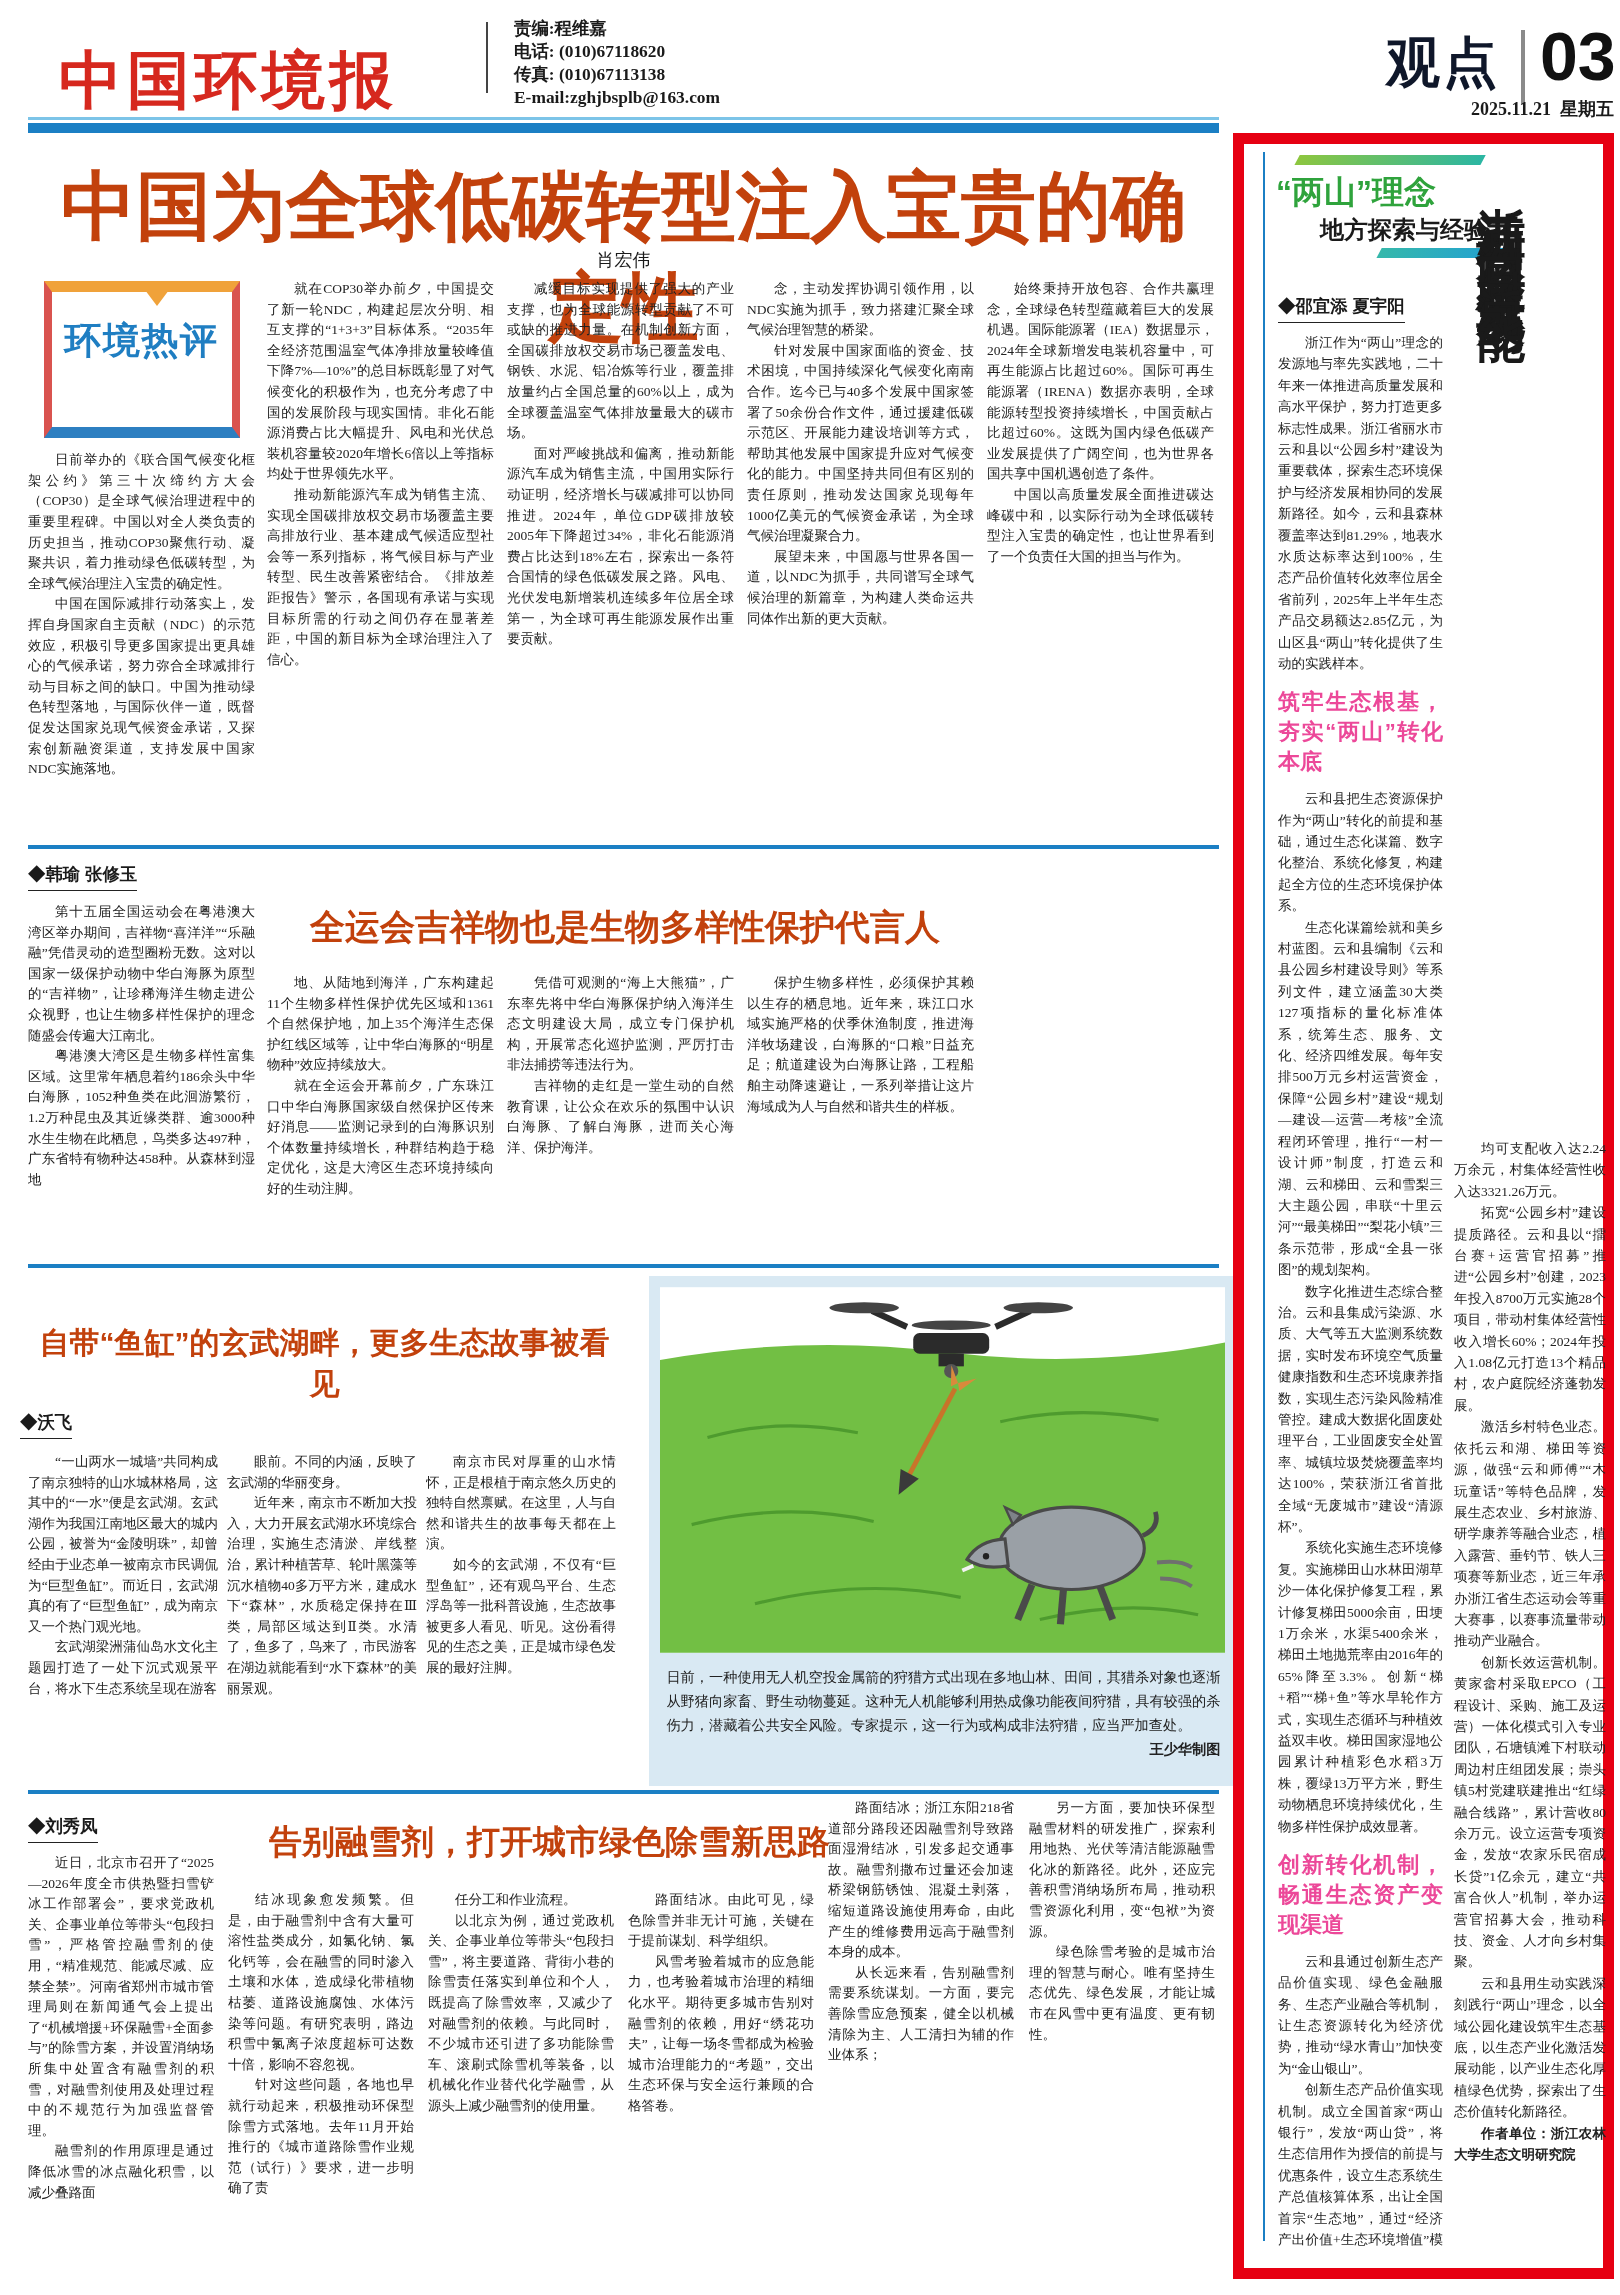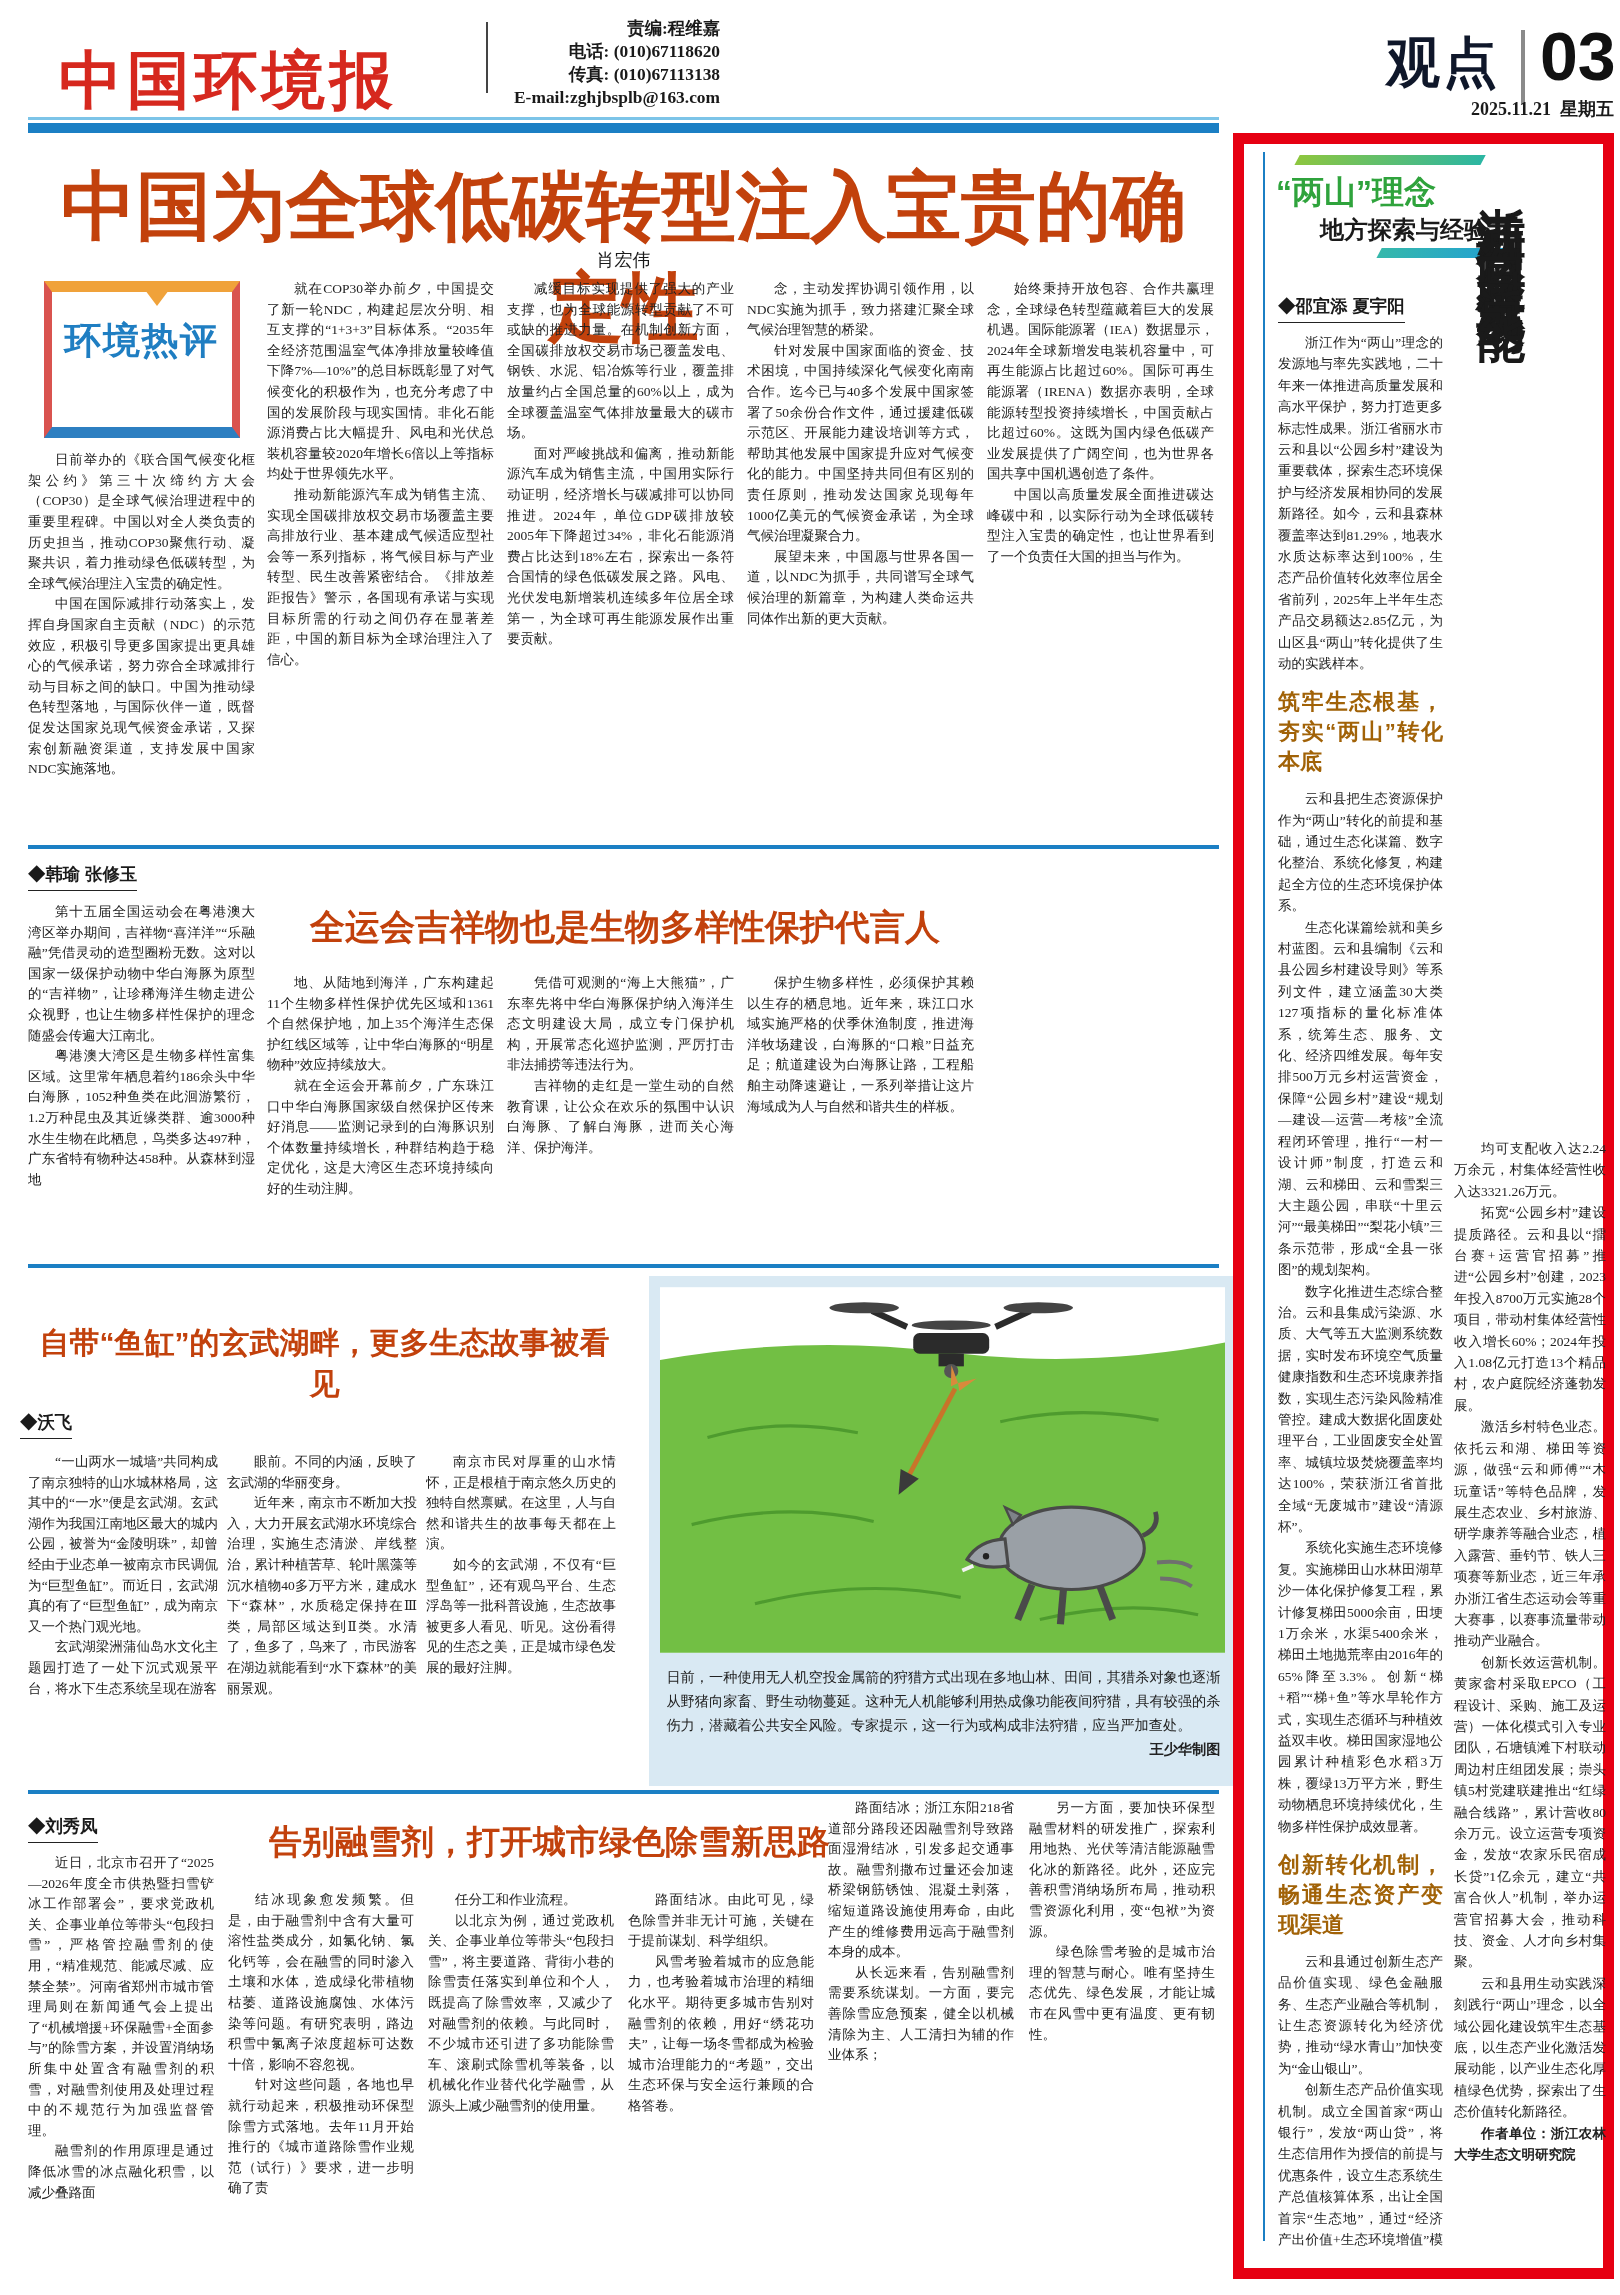--- a/index.html
+++ b/index.html
@@ -1,21 +1,21 @@
 <!DOCTYPE html>
 <html style="font-size:12.7px"><head>
 <meta charset="utf-8">
 <style>
   html,body{margin:0;padding:0;background:#fff;}
   #page{position:relative;width:1621px;height:2295px;background:#fff;overflow:hidden;
         font-family:"Liberation Serif","DejaVu Serif",serif;color:#1a1a1a;}
   .abs{position:absolute;}
   
   .masthead{font-size:63px;font-weight:900;color:#d6281e;letter-spacing:4.7px;font-family:"DejaVu Serif",serif;}
-  .contact{font-size:17.4px;font-weight:bold;line-height:23px;font-family:"Liberation Serif",serif;text-align:right;}
+  .contact{font-size:17.4px;font-weight:bold;line-height:23px;font-family:"Liberation Serif",serif;}
   .hdr-vline{width:1.6px;background:#444;}
   .section-name{font-size:54px;font-weight:900;color:#0f172a;font-family:"DejaVu Serif",serif;letter-spacing:3.2px;}
   .page-no{font-size:68px;font-weight:900;color:#111;font-family:"Liberation Sans",sans-serif;}
   .hdr-sep{width:4px;background:#8a8a8a;}
   .date-line{font-size:18px;font-weight:bold;text-align:right;}
   .rule-thin{height:3.2px;background:#7cc4e8;}
   .rule-thick{height:9.5px;background:#1b7fc4;}
   .divider{height:4px;background:#1b7fc4;}
   
   .headline{font-family:"Liberation Sans","DejaVu Sans",sans-serif;font-weight:900;color:#c2410c;text-align:center;}
@@ -33,21 +33,21 @@
            color:#1f7ec2;font-family:"DejaVu Serif",serif;letter-spacing:1.6px;}
   
   .redbox{border:11px solid #e60012;background:#fff;}
   .inner-blue{width:2.4px;background:#1b7fc4;}
   .ls-bar{height:10.3px;transform:skewX(-28deg);}
   .ls-line1{font-family:"Liberation Sans",sans-serif;font-size:32px;font-weight:900;color:#2fa33c;}
   .ls-line2{font-family:"Liberation Sans",sans-serif;font-size:24px;font-weight:bold;color:#1a1a1a;}
   .featcol{font-size:13.5px;line-height:21.4px;text-align:justify;overflow:hidden;color:#222;}
   .featcol p{margin:0;text-indent:2em;}
   .featcol h3{font-family:"Liberation Sans",sans-serif;font-size:22px;line-height:30px;margin:12.7px 0 11px 0;
-              color:#a16207;text-indent:0;font-weight:900;}
+              color:#ec4899;text-indent:0;font-weight:900;}
   .vtitle{writing-mode:vertical-rl;font-family:"DejaVu Serif",serif;font-size:49px;font-weight:900;
           letter-spacing:6.3px;color:#1a1a1a;text-align:left;}
   .feat-credit{font-weight:bold;font-family:"Liberation Sans",sans-serif;}
   
   .illu-box{background:#d9e9f3;}
   .caption{font-size:14.2px;line-height:24px;text-align:justify;color:#222;}
   .caption .credit{font-family:"Liberation Sans",sans-serif;font-weight:bold;float:right;}
 </style>
 </head>
 <body>

